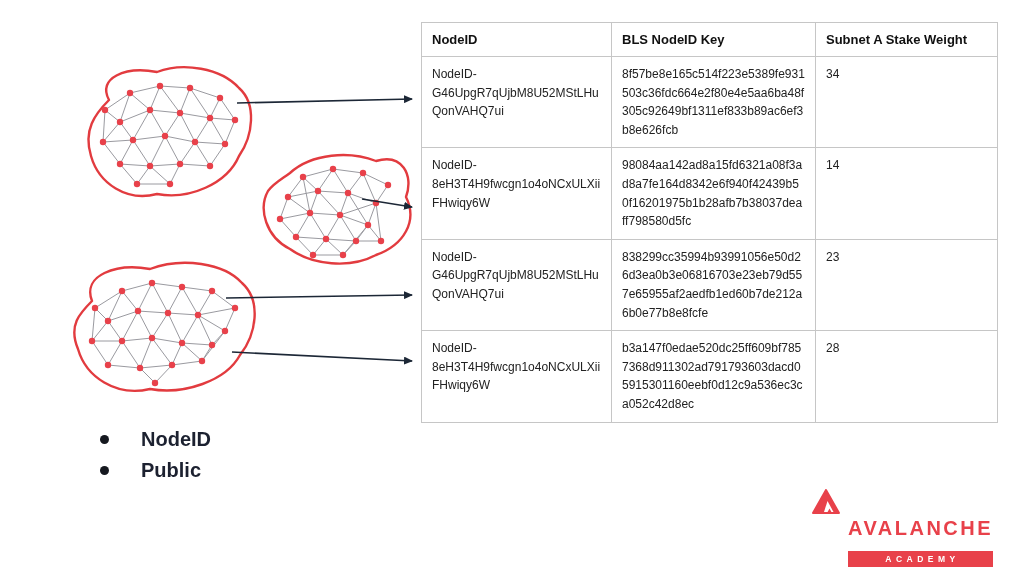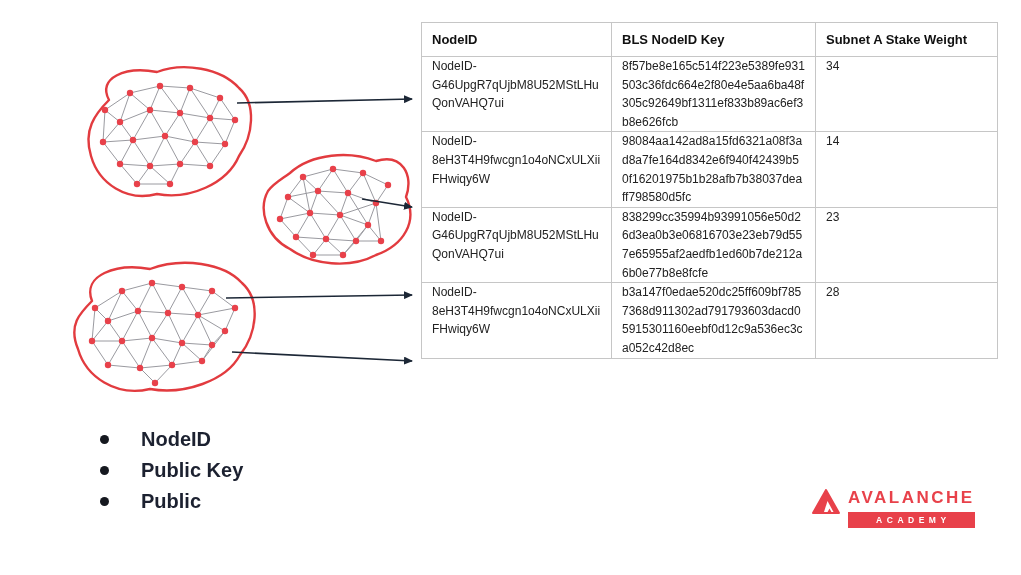--- a/index.html
+++ b/index.html
@@ -21,21 +21,21 @@
   .val-table th, .val-table td {
     border: 1px solid #c6c6c6;
     text-align: left; vertical-align: top;
   }
   .val-table th {
     font-size: 13px; font-weight: bold; color: #111;
     padding: 9px 10px;
   }
   .val-table td {
     font-size: 12px; color: #222; line-height: 1.55;
-    padding: 0 10px;
+    padding: 8px 10px;
     overflow-wrap: break-word; word-break: break-word;
   }
 
   
   .blob { position: absolute; }
   .blob-outline { fill: none; stroke: #e23b3f; stroke-width: 2.4; stroke-linejoin: round; }
   .graph-edge { stroke: #9a9aa0; stroke-width: 1; }
   .graph-node { fill: #e8414a; }
 
   
@@ -50,27 +50,27 @@
   }
   .legend-bullet {
     width: 9px; height: 9px; border-radius: 50%;
     background: #15181f; margin-right: 32px; flex: 0 0 auto;
   }
 
   
   .logo { position: absolute; left: 812px; top: 489px; display: flex; align-items: flex-start; gap: 8px; }
   .logo-text { display: flex; flex-direction: column; align-items: stretch; }
   .logo-brand {
-    color: #e8414a; font-weight: bold; font-size: 17px;
-    letter-spacing: 2.5px; line-height: 1.1; white-space: nowrap;
+    color: #e8414a; font-weight: bold; font-size: 20px;
+    letter-spacing: 2.5px; line-height: 1.1; white-space: nowrap; margin-top: 28px;
   }
   .logo-academy {
     background: #e8414a; color: #ffffff; font-weight: bold;
     font-size: 8.5px; letter-spacing: 4.5px; text-align: center;
-    padding: 3px 6px 3px 10px; margin-top: 4px;
+    padding: 3px 6px 3px 10px; margin-top: 12px;
   }
 </style>
 </head>
 <body>
 
 <svg class="blob" style="left:75px; top:58px;" width="180" height="150" viewBox="0 0 180 150">
   <path class="blob-outline" d="M34,42 C22,20 50,8 82,14 C108,4 146,10 164,30 C182,46 178,78 164,98 C152,126 114,142 82,136 C52,144 24,126 16,98 C8,72 20,56 34,42 Z"></path>
   <g id="graph-1">
       <line x1="30" y1="52" x2="55" y2="35" class="graph-edge"></line>
       <line x1="30" y1="52" x2="45" y2="64" class="graph-edge"></line>
@@ -332,24 +332,20 @@
   </tbody>
 </table>
 
 <div class="legend">
   <div class="legend-item">
     <span class="legend-bullet"></span>
     <span>NodeID</span>
   </div>
   <div class="legend-item">
     <span class="legend-bullet"></span>
-    <span>Public Key</span>
-  </div>
-  <div class="legend-item">
-    <span class="legend-bullet"></span>
     <span>Public</span>
   </div>
 </div>
 
 <div class="logo">
   <svg width="28" height="26" viewBox="0 0 28 26">
     <path d="M14,1 L27,24 L1,24 Z" fill="#e8414a" stroke="#e8414a" stroke-width="2" stroke-linejoin="round"></path>
     <path d="M15.5,12 L21.5,23 L12,23 Z" fill="#ffffff"></path>
     <path d="M17.5,19.5 L20,24 L15,24 Z" fill="#e8414a"></path>
   </svg>

